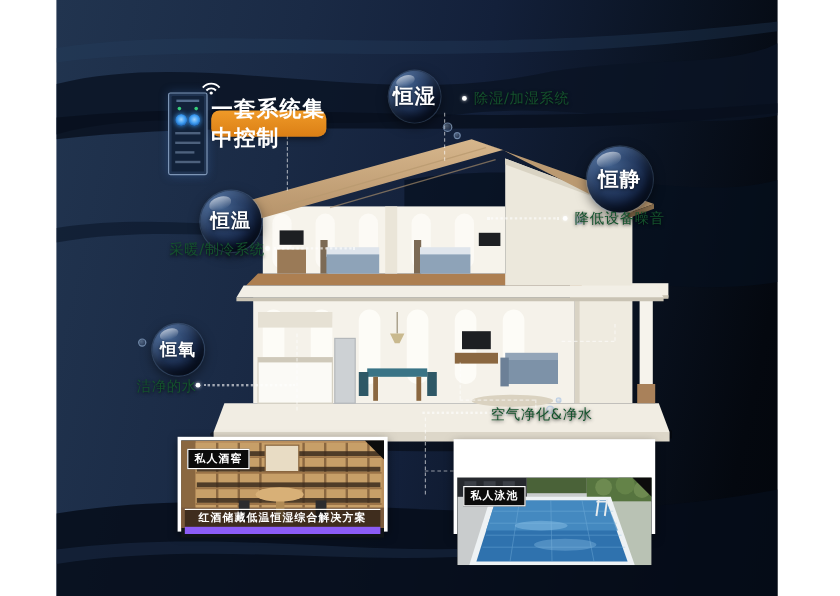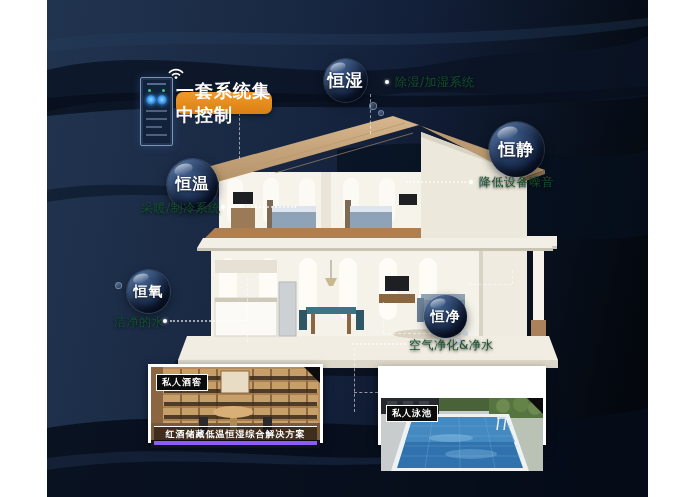--- a/index.html
+++ b/index.html
@@ -51,21 +51,21 @@
   .hdash{position:absolute;height:0;border-top:1px dashed rgba(255,255,255,.55);}
   .hdot{position:absolute;height:0;border-top:2px dotted rgba(255,255,255,.6);}
 
   
   .photo-card{position:absolute;background:#ffffff;padding:3px;box-shadow:0 3px 8px rgba(0,0,0,.55);}
   .photo{position:relative;overflow:hidden;background:#101418;}
   .badge{position:absolute;top:7px;left:5px;background:#0b0b0b;border:1px solid #ffffff;color:#fff;
          font-family:"DejaVu Serif","Liberation Serif",serif;font-size:9px;font-weight:bold;
          padding:1px 5px;letter-spacing:1px;}
   .caption{position:absolute;left:3px;right:3px;bottom:3px;height:14px;line-height:14px;
-         background:rgba(15,10,5,.55);border-top:1px solid #fff;border-bottom:4px solid #8b5cf6;
+         background:rgba(15,10,5,.55);border-top:1px solid #fff;border-bottom:6px solid #8b5cf6;
          color:#fff;text-align:center;font-family:"DejaVu Serif","Liberation Serif",serif;
          font-size:9px;font-weight:bold;letter-spacing:1px;}
   .ribbon{position:absolute;top:0;right:0;width:0;height:0;
          border-top:16px solid #0c0c0c;border-left:16px solid transparent;}
 </style>
 </head>
 <body>
 
 <div class="stage">
 
@@ -230,23 +230,20 @@
     <span style="font-size:17px;">恒湿</span>
   </div>
   <div class="bubble" style="left:489px;top:122px;width:55px;height:55px;">
     <span style="font-size:17px;">恒静</span>
   </div>
   <div class="bubble" style="left:167px;top:159px;width:51px;height:51px;text-align:right;">
     <span style="font-size:16px;">恒温</span>
   </div>
   <div class="bubble" style="left:127px;top:270px;width:43px;height:43px;">
     <span style="font-size:14px;text-align:right;">恒氧</span>
-  </div>
-  <div class="bubble" style="left:424px;top:295px;width:43px;height:43px;">
-    <span style="font-size:14px;">恒净</span>
   </div>
 
   <div class="mini" style="left:369px;top:102px;width:6px;height:6px;"></div>
   <div class="mini" style="left:378px;top:110px;width:4px;height:4px;"></div>
   <div class="mini" style="left:479px;top:180px;width:5px;height:5px;"></div>
   <div class="mini" style="left:115px;top:282px;width:5px;height:5px;"></div>
   <div class="mini" style="left:455px;top:338px;width:5px;height:5px;"></div>
   <div class="mini" style="left:463px;top:331px;width:3px;height:3px;"></div>
 
   <div class="dot" style="left:385px;top:80px;"></div>

